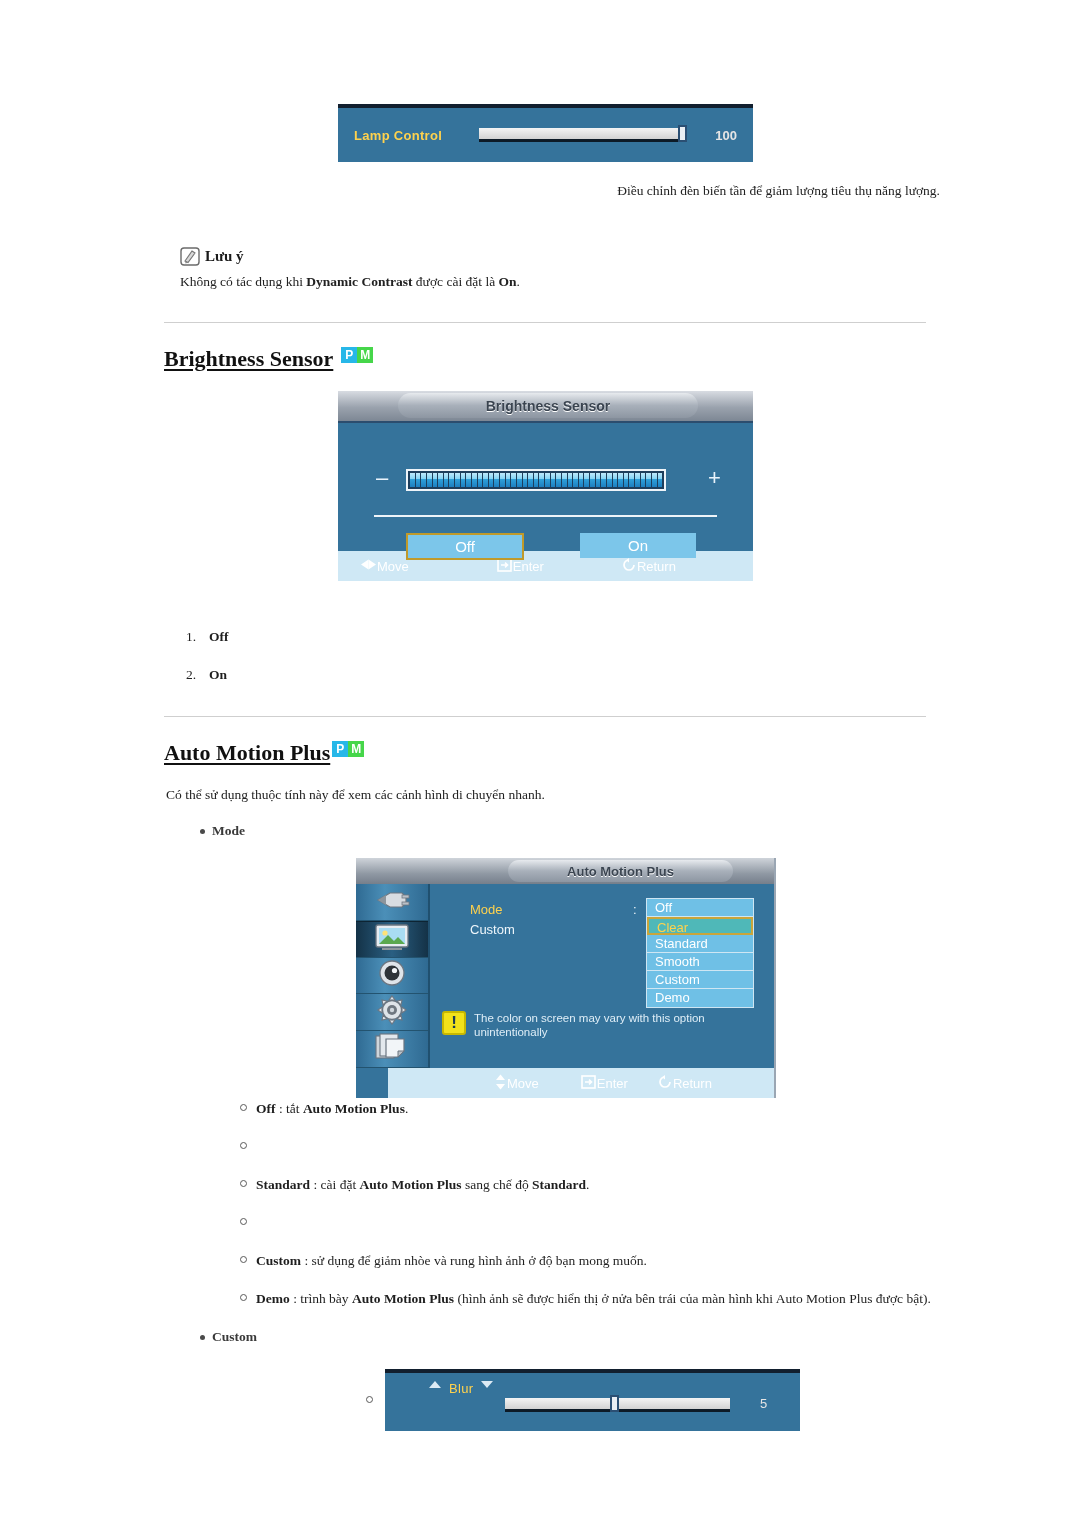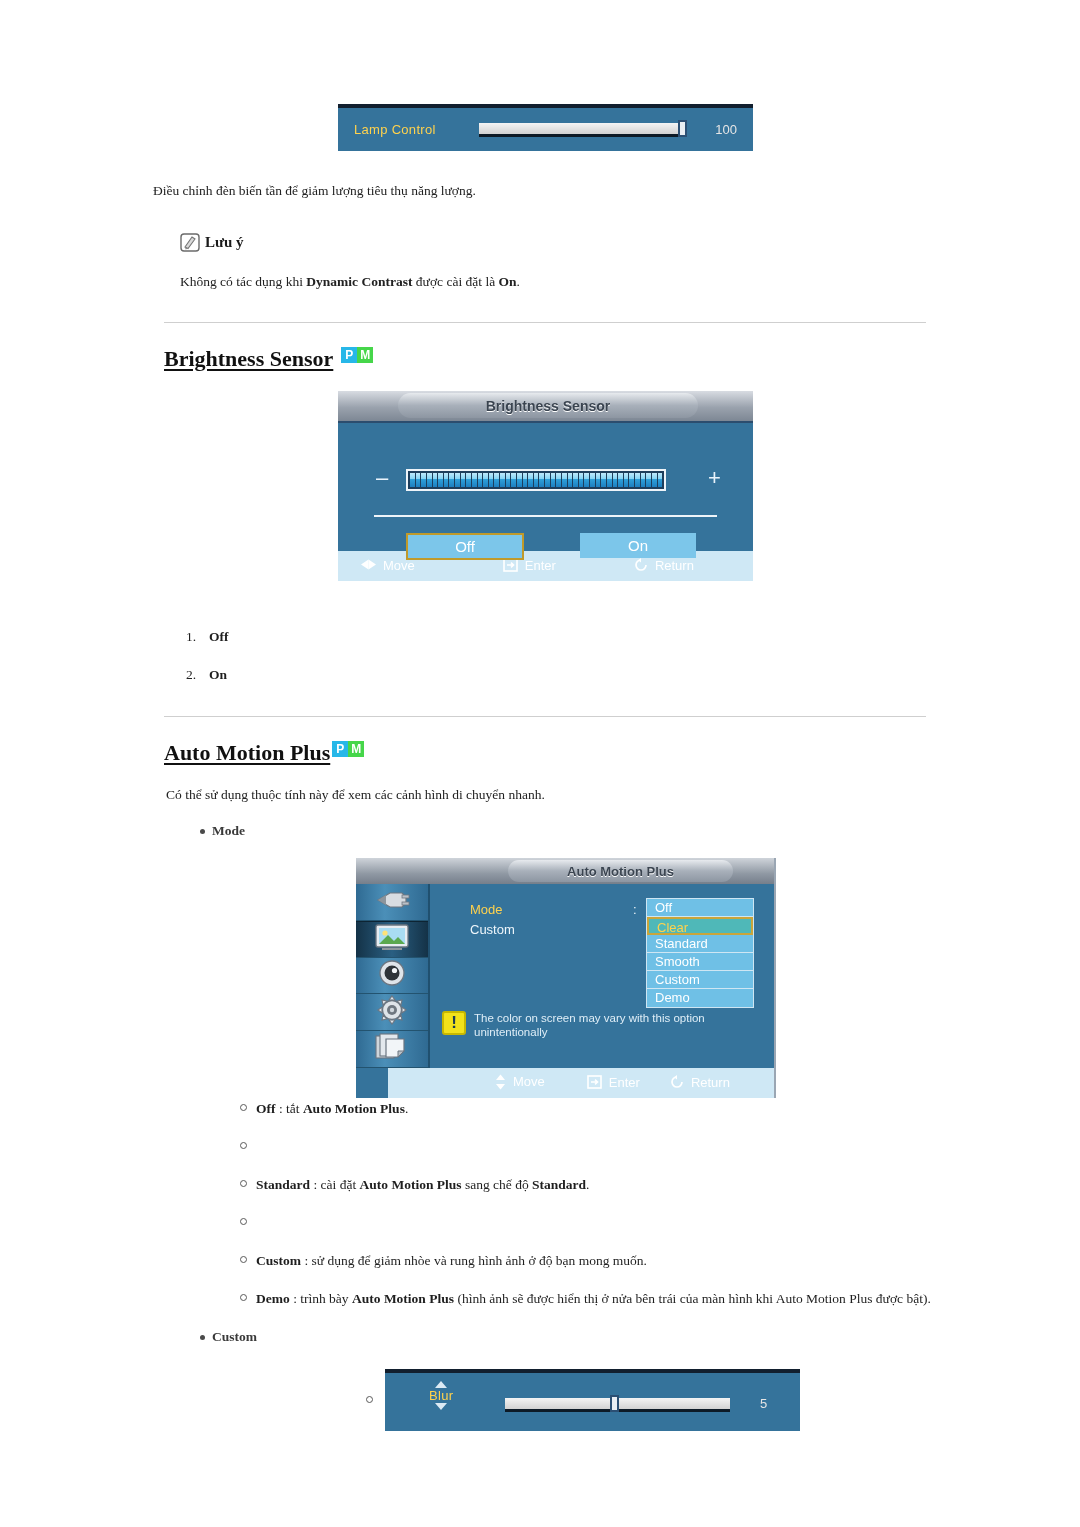--- a/index.html
+++ b/index.html
@@ -197,21 +197,21 @@
   }
   .osd-footer {
     height: 30px;
     background: #cfe8f5;
     display: flex;
     align-items: center;
     font-family: "Liberation Sans", sans-serif;
     font-size: 13px;
     color: #ffffff;
   }
-  .foot-item { display: flex; align-items: flex-start; gap: 6px; }
+  .foot-item { display: flex; align-items: center; }
   .foot-item .glyph { display: inline-block; }
 
   
   .amp {
     position: absolute;
     box-sizing: border-box;
     background: #35739b;
     border-right: 2px solid #9aa6b3;
   }
   .amp-title {
@@ -326,23 +326,22 @@
   
   .osd-blur {
     position: absolute;
     background: #35739b;
     border-top: 4px solid #121f2e;
     box-sizing: border-box;
   }
   .blur-arrows {
     position: absolute;
     display: flex;
-    flex-direction: column;
-    align-items: center;
-    gap: 0;
+    flex-direction: row;
+    gap: 8px;
   }
   .tri-up, .tri-dn {
     width: 0; height: 0;
     border-left: 6px solid transparent;
     border-right: 6px solid transparent;
   }
   .tri-up { border-bottom: 7px solid #dceaf4; }
   .tri-dn { border-top: 7px solid #dceaf4; }
 
   
@@ -378,33 +377,33 @@
     font-size: 13.5px;
     font-weight: bold;
     color: #3a3a3a;
   }
 </style>
 </head>
 <body>
 
 <div class="page">
 
-  <div class="osd-lamp" style="left:338px; top:104px; width:415px; height:47px;">
+  <div class="osd-lamp" style="left:338px; top:104px; width:415px; height:58px;font-weight:bold;">
     <div class="inner">
       <div class="osd-label-yellow" style="width:125px;">Lamp Control</div>
       <div class="slider-track" style="flex:1 1 auto; margin-right:14px;">
         <div class="slider-knob" style="left:calc(100% - 9px);"></div>
       </div>
       <div class="osd-value-yellow" style="width:36px; text-align:right;">100</div>
     </div>
   </div>
 
-  <div class="para" style="position:absolute; left:153px; top:181px; width:760px;">Điều chỉnh đèn biến tần để giảm lượng tiêu thụ năng lượng.</div>
-
-  <div class="note-title" style="top:233px;">
+  <div class="para" style="position:absolute; left:180px; top:181px; width:760px;text-align:right;">Điều chỉnh đèn biến tần để giảm lượng tiêu thụ năng lượng.</div>
+
+  <div class="note-title" style="top:247px;">
     <span class="note-icon">
       <svg width="20" height="19" viewBox="0 0 20 19">
         <rect x="1" y="1" width="18" height="17" rx="3" fill="#ffffff" stroke="#6b6b6b" stroke-width="1.4"></rect>
         <path d="M5 14 L12 4 L15 6 L8 15.5 Z" fill="#d9d9d9" stroke="#767676" stroke-width="1.1"></path>
         <path d="M5 14 L8 15.5 L5.6 16.4 Z" fill="#8a8a8a"></path>
       </svg>
     </span>
     <span>Lưu ý</span>
   </div>
   <div class="para" style="position:absolute; left:180px; top:272px; width:745px;">

